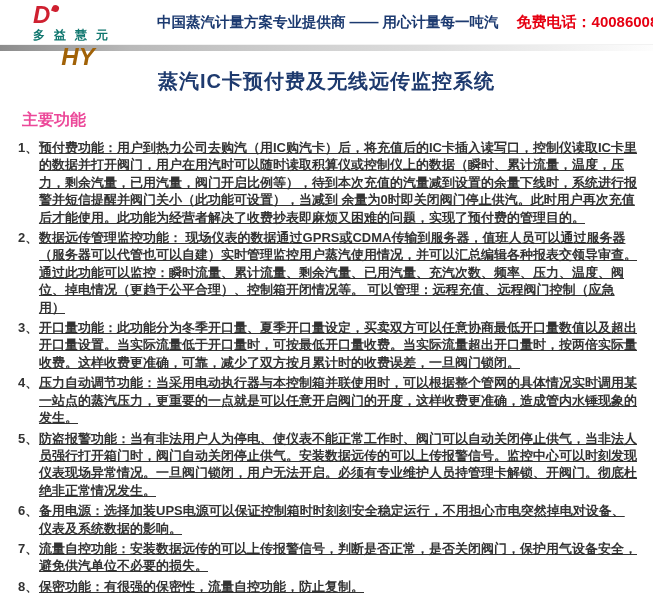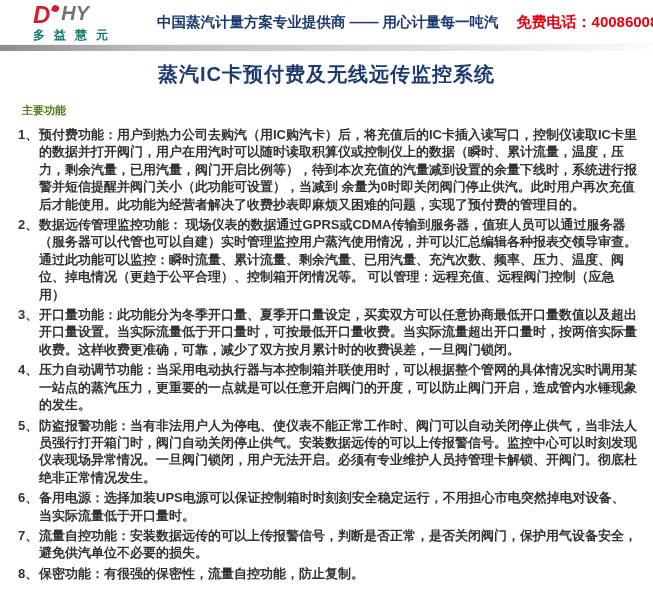--- a/index.html
+++ b/index.html
@@ -33,25 +33,26 @@
     letter-spacing: -1px;
   }
   .logo-dot {
     width: 7px; height: 7px;
     background: #cf2030;
     border-radius: 50% 50% 50% 0;
     margin: 2px 2px 0 3px;
     transform: rotate(20deg);
   }
   .logo-hy {
-    color: #737373;
-    font-size: 20px;
+    color: #a16207;
+    font-size: 24px;
     font-weight: bold;
     font-style: italic;
     letter-spacing: 0px;
+    margin-top: 42px;
   }
   .logo-caption {
     color: #0f766e;
     font-size: 12px;
     font-weight: bold;
     letter-spacing: 9px;
     margin-top: 2px;
     white-space: nowrap;
   }
   .slogan {
@@ -74,51 +75,51 @@
     height: 7px;
     background: linear-gradient(to right,
       #8c8c8c 0%, #b9b9b9 20%, #cfcfcf 45%, #dddddd 65%, #efefef 85%, #fdfdfd 100%);
     border-top: 1px solid #f2f2f2;
     box-sizing: border-box;
   }
 
   
   main { padding: 0; }
   .title {
-    margin: 10px 0 0 0;
+    margin: 17px 0 0 0;
     text-align: center;
     color: #1e3a6e;
     font-size: 20px;
     font-weight: bold;
     letter-spacing: 1px;
   }
   .section-heading {
     margin: 15px 0 8px 22px;
-    color: #4d7c0f;
-    font-size: 11px;
+    color: #ec4899;
+    font-size: 16px;
     font-weight: bold;
   }
   .features {
     list-style: none;
     margin: 0;
     padding: 0 16px 0 18px;
   }
   .feature-item {
     display: flex;
     margin-bottom: 3px;
     color: #333333;
     font-size: 13px;
     font-weight: bold;
     line-height: 17.4px;
   }
   .feature-num {
     flex: 0 0 21px;
     white-space: nowrap;
   }
-  .feature-text { flex: 1; }
+  .feature-text { flex: 1; text-decoration: underline; }
 </style>
 </head>
 <body>
 
 <div class="page">
 
   <header>
     <div class="logo">
       <div class="logo-top">
         <span class="logo-d">D</span>
@@ -146,29 +147,29 @@
         <li class="feature-item">
           <span class="feature-num">2、</span>
           <span class="feature-text">数据远传管理监控功能： 现场仪表的数据通过GPRS或CDMA传输到服务器，值班人员可以通过服务器（服务器可以代管也可以自建）实时管理监控用户蒸汽使用情况，并可以汇总编辑各种报表交领导审查。通过此功能可以监控：瞬时流量、累计流量、剩余汽量、已用汽量、充汽次数、频率、压力、温度、阀位、掉电情况（更趋于公平合理）、控制箱开闭情况等。 可以管理：远程充值、远程阀门控制（应急用）</span>
         </li>
         <li class="feature-item">
           <span class="feature-num">3、</span>
           <span class="feature-text">开口量功能：此功能分为冬季开口量、夏季开口量设定，买卖双方可以任意协商最低开口量数值以及超出开口量设置。当实际流量低于开口量时，可按最低开口量收费。当实际流量超出开口量时，按两倍实际量收费。这样收费更准确，可靠，减少了双方按月累计时的收费误差，一旦阀门锁闭。</span>
         </li>
         <li class="feature-item">
           <span class="feature-num">4、</span>
-          <span class="feature-text">压力自动调节功能：当采用电动执行器与本控制箱并联使用时，可以根据整个管网的具体情况实时调用某一站点的蒸汽压力，更重要的一点就是可以任意开启阀门的开度，可以防止阀门开启，造成管内水锤现象的发生。</span>
+          <span class="feature-text">压力自动调节功能：当采用电动执行器与本控制箱并联使用时，可以根据整个管网的具体情况实时调用某一站点的蒸汽压力，更重要的一点就是可以任意开启阀门的开度，这样收费更准确，造成管内水锤现象的发生。</span>
         </li>
         <li class="feature-item">
           <span class="feature-num">5、</span>
           <span class="feature-text">防盗报警功能：当有非法用户人为停电、使仪表不能正常工作时、阀门可以自动关闭停止供气，当非法人员强行打开箱门时，阀门自动关闭停止供气。安装数据远传的可以上传报警信号。监控中心可以时刻发现仪表现场异常情况。一旦阀门锁闭，用户无法开启。必须有专业维护人员持管理卡解锁、开阀门。彻底杜绝非正常情况发生。</span>
         </li>
         <li class="feature-item">
           <span class="feature-num">6、</span>
-          <span class="feature-text">备用电源：选择加装UPS电源可以保证控制箱时时刻刻安全稳定运行，不用担心市电突然掉电对设备、当实际流量低于开口量时。</span>
+          <span class="feature-text">备用电源：选择加装UPS电源可以保证控制箱时时刻刻安全稳定运行，不用担心市电突然掉电对设备、仪表及系统数据的影响。</span>
         </li>
         <li class="feature-item">
           <span class="feature-num">7、</span>
           <span class="feature-text">流量自控功能：安装数据远传的可以上传报警信号，判断是否正常，是否关闭阀门，保护用气设备安全，避免供汽单位不必要的损失。</span>
         </li>
         <li class="feature-item">
           <span class="feature-num">8、</span>
           <span class="feature-text">保密功能：有很强的保密性，流量自控功能，防止复制。</span>
         </li>
       </ol>

